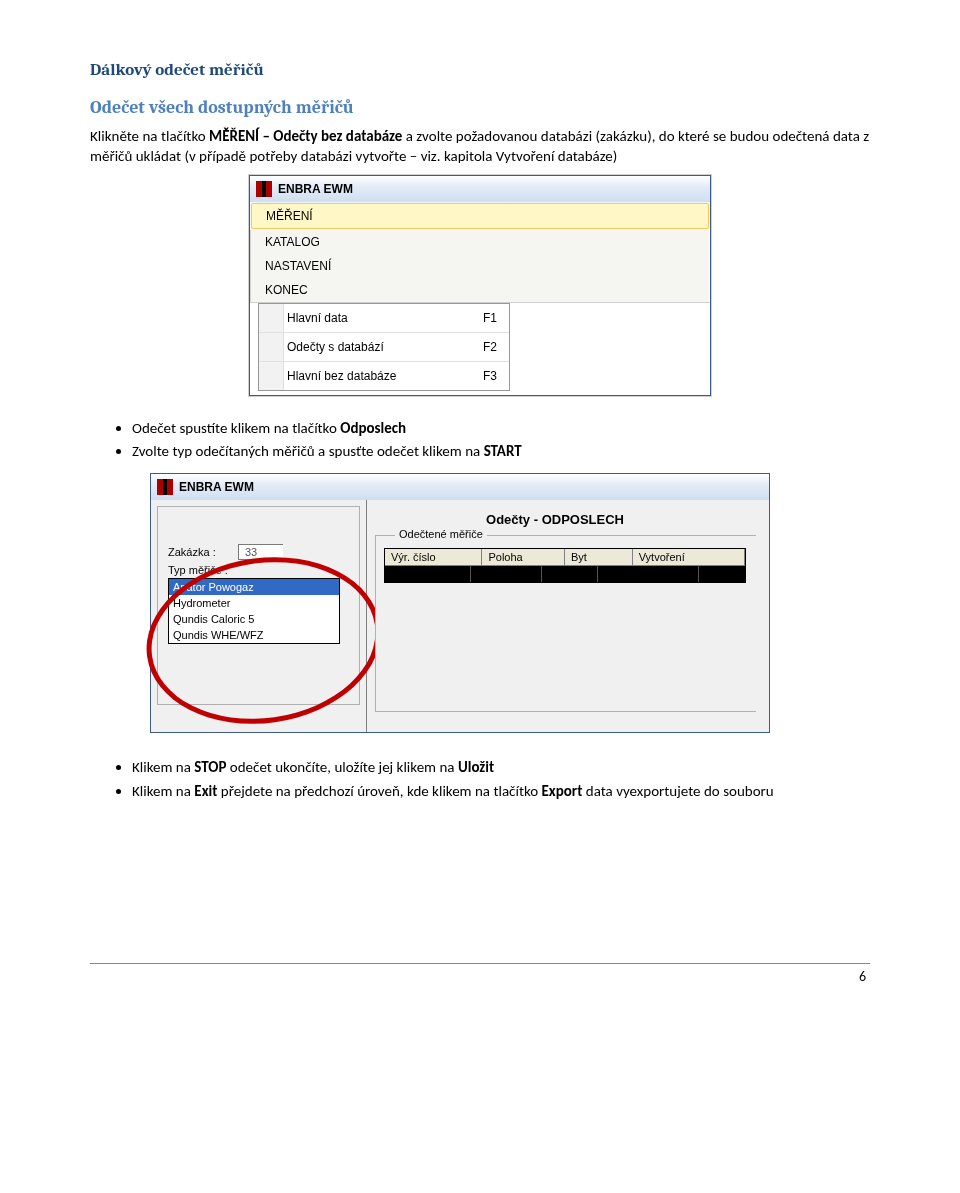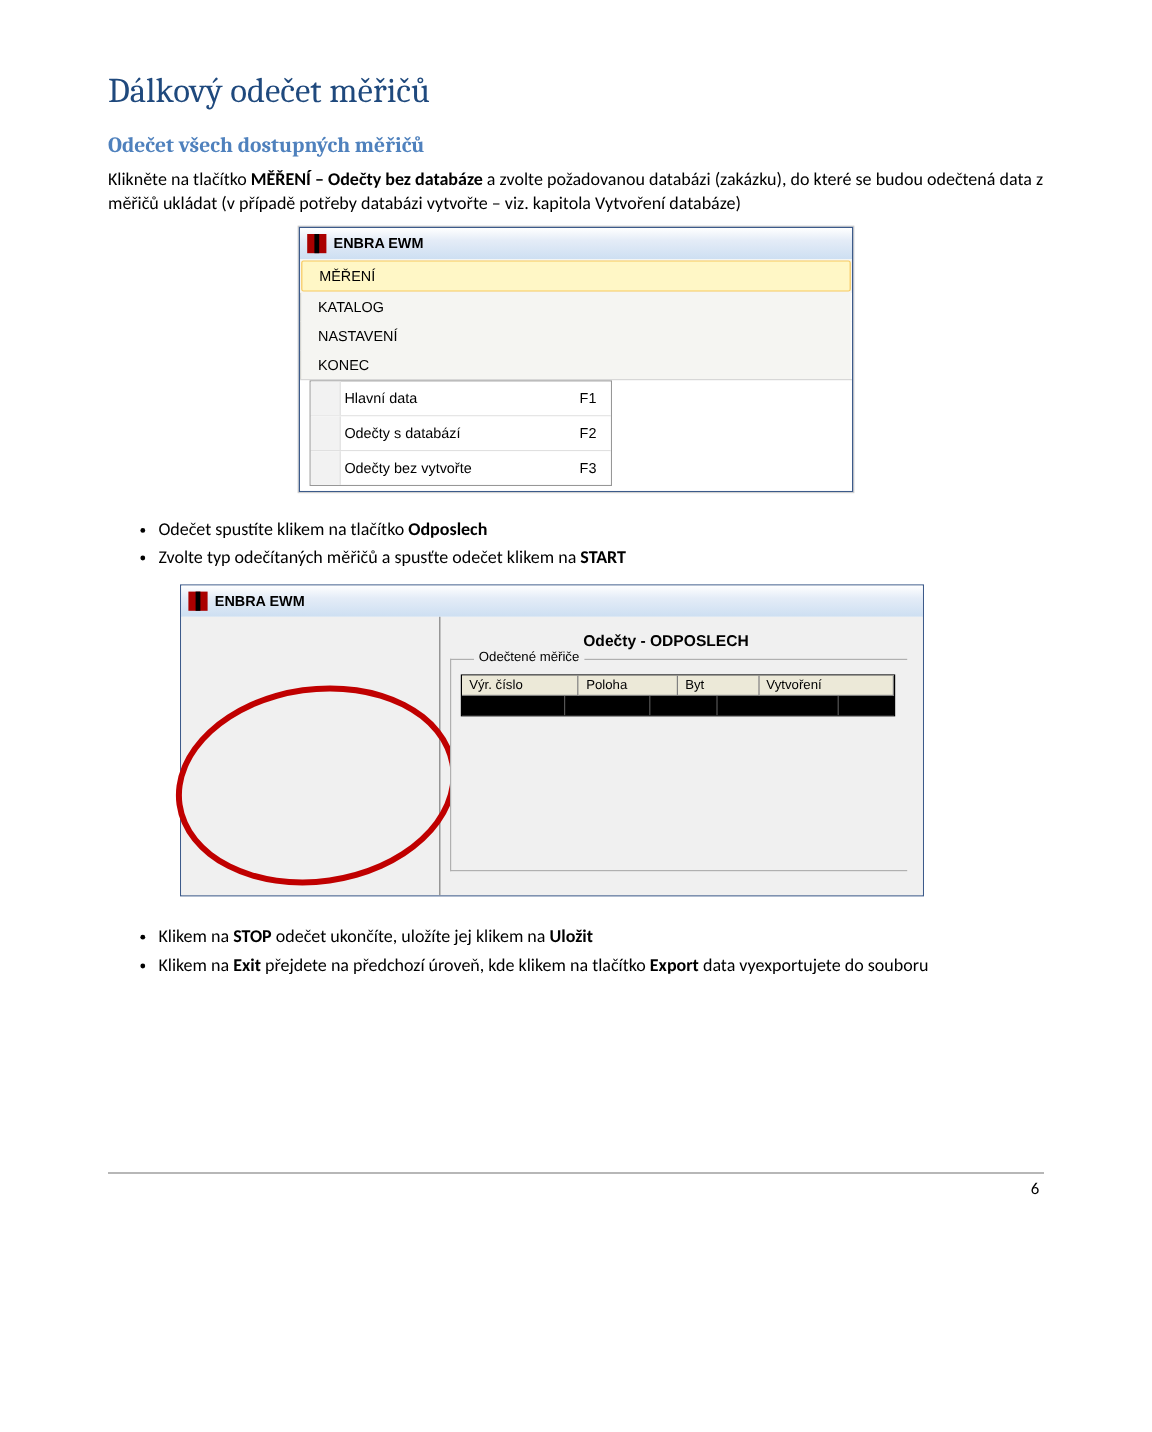--- a/index.html
+++ b/index.html
@@ -8,22 +8,22 @@
     font-family: Cambria, Georgia, serif;
     font-size: 15px;
     color: #000;
     background: #fff;
     width: 960px;
     box-sizing: border-box;
   }
   h1 {
     font-family: Cambria, Georgia, serif;
     color: #1F497D;
-    font-size: 29px;
-    font-weight: normal;
+    font-size: 17px;
+    font-weight: bold;
     margin: 0 0 18px 0;
   }
   h2 {
     font-family: Cambria, Georgia, serif;
     color: #4F81BD;
     font-size: 18px;
     font-weight: bold;
     margin: 0 0 8px 0;
   }
   .para {
@@ -289,21 +289,21 @@
         <span class="label">Hlavní data</span>
         <span class="key">F1</span>
       </div>
       <div class="row">
         <div class="leftstrip"></div>
         <span class="label">Odečty s databází</span>
         <span class="key">F2</span>
       </div>
       <div class="row">
         <div class="leftstrip"></div>
-        <span class="label">Odečty bez vytvořte</span>
+        <span class="label">Hlavní bez databáze</span>
         <span class="key">F3</span>
       </div>
     </div>
   </div>
 </div>
 
 <ul class="doc">
   <li>
     <span>Odečet spustíte klikem na tlačítko </span><b>Odposlech</b>
   </li>
@@ -313,20 +313,35 @@
 </ul>
 
 <div class="shot2">
   <div class="shot2-win">
     <div class="titlebar">
       <div class="logo"></div>
       <span>ENBRA EWM</span>
     </div>
     <div class="body">
       <div class="leftpane">
+        <div class="group">
+          <div class="field-row">
+            <span class="lab">Zakázka :</span>
+            <span class="val">33</span>
+          </div>
+          <div class="typm">
+            <div>Typ měřiče :</div>
+            <div class="listbox">
+              <div class="opt sel">Apator Powogaz</div>
+              <div class="opt">Hydrometer</div>
+              <div class="opt">Qundis Caloric 5</div>
+              <div class="opt">Qundis WHE/WFZ</div>
+            </div>
+          </div>
+        </div>
         <div class="redcircle"></div>
       </div>
       <div class="rightpane">
         <div class="title">Odečty - ODPOSLECH</div>
         <div class="rgroup">
           <span class="glab">Odečtené měřiče</span>
           <div class="grid">
             <div class="grid-header">
               <div class="cell c1">Výr. číslo</div>
               <div class="cell c2">Poloha</div>

